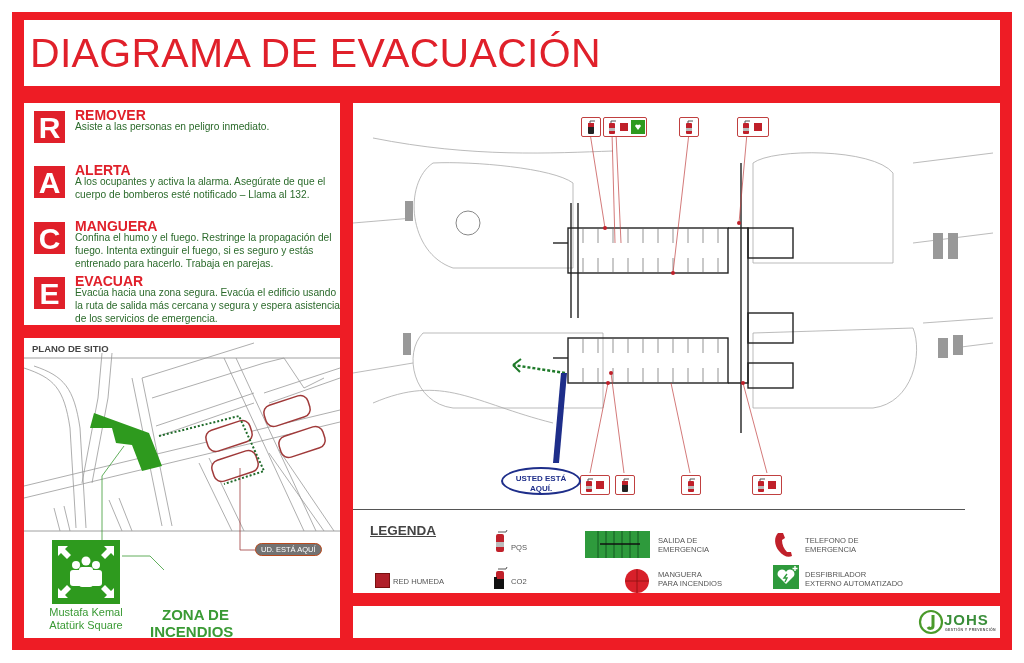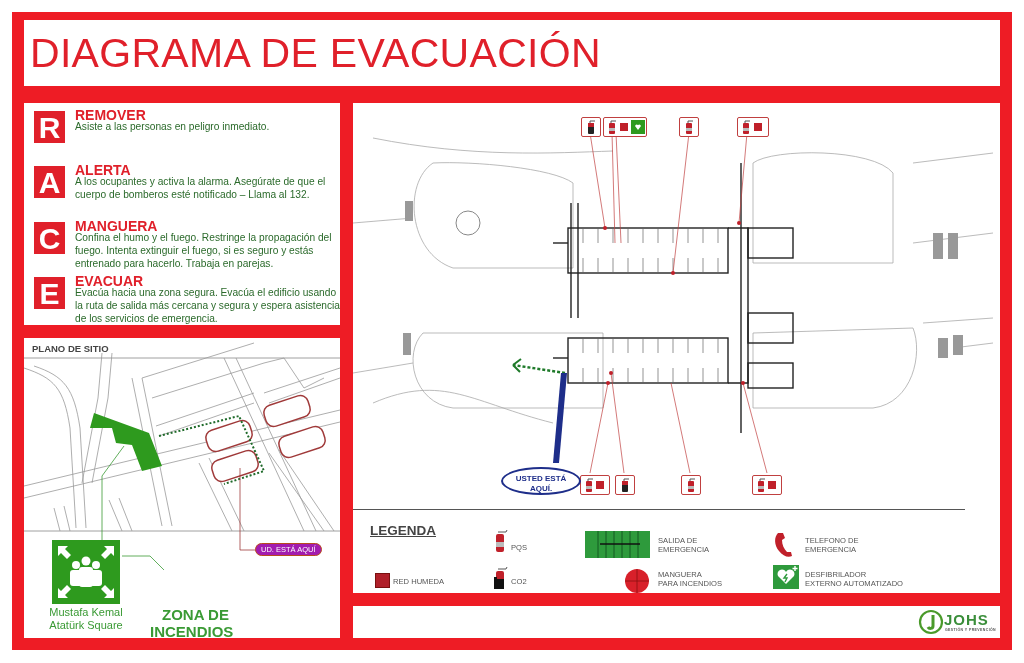--- a/index.html
+++ b/index.html
@@ -15,21 +15,21 @@
   .race-text{position:absolute;left:41px;top:9px;width:268px;color:#2b6a2b;font-size:10.2px;line-height:13px;}
   #site-panel{left:24px;top:338px;width:316px;height:300px;}
   .site-label{position:absolute;left:8px;top:5px;font-weight:700;font-size:9.5px;color:#444;}
   #floor-panel{left:353px;top:103px;width:647px;height:490px;}
   #logo-panel{left:353px;top:606px;width:647px;height:32px;}
   .legend-title{position:absolute;left:17px;top:420px;font-weight:700;font-size:13.5px;color:#444;text-decoration:underline;}
   .legend-item{position:absolute;font-size:7.6px;color:#555;line-height:9px;}
   .legend-icon{position:absolute;}
   .zona{position:absolute;color:#3a9a34;font-weight:700;font-size:15px;line-height:17px;margin-top:46px;}
   .square-name{position:absolute;color:#3a9a34;font-size:11px;line-height:13px;text-align:center;}
-  .here-badge{position:absolute;background:#a21caf;border:1px solid #b84a1e;border-radius:8px;color:#fff;font-size:7.5px;padding:1px 5px;}
+  .here-badge{position:absolute;background:#737373;border:1px solid #b84a1e;border-radius:8px;color:#fff;font-size:7.5px;padding:1px 5px;}
   .usted{position:absolute;border:2px solid #1e2e8a;border-radius:50%;color:#1e2e8a;font-weight:700;font-size:8px;text-align:center;line-height:10px;background:#fff;}
   .logo-text{position:absolute;font-weight:700;color:#3a8e3a;}
 </style>
 </head>
 <body>
 
 <div class="frame"></div>
 
 <div class="panel" id="title-panel">
   <h1>DIAGRAMA DE EVACUACIÓN</h1>

